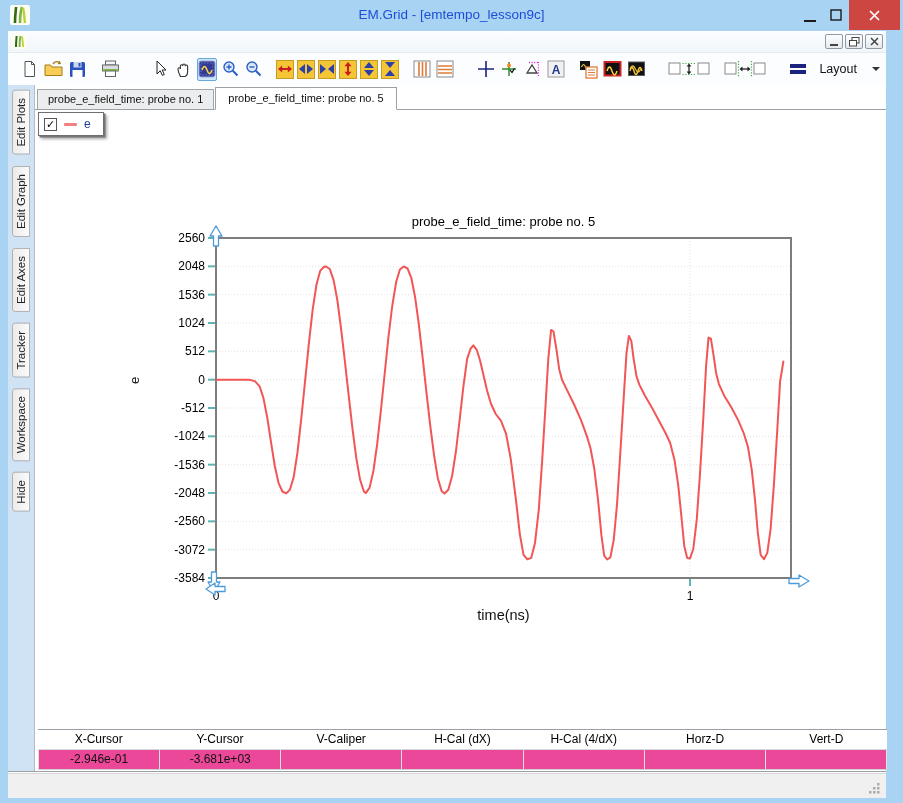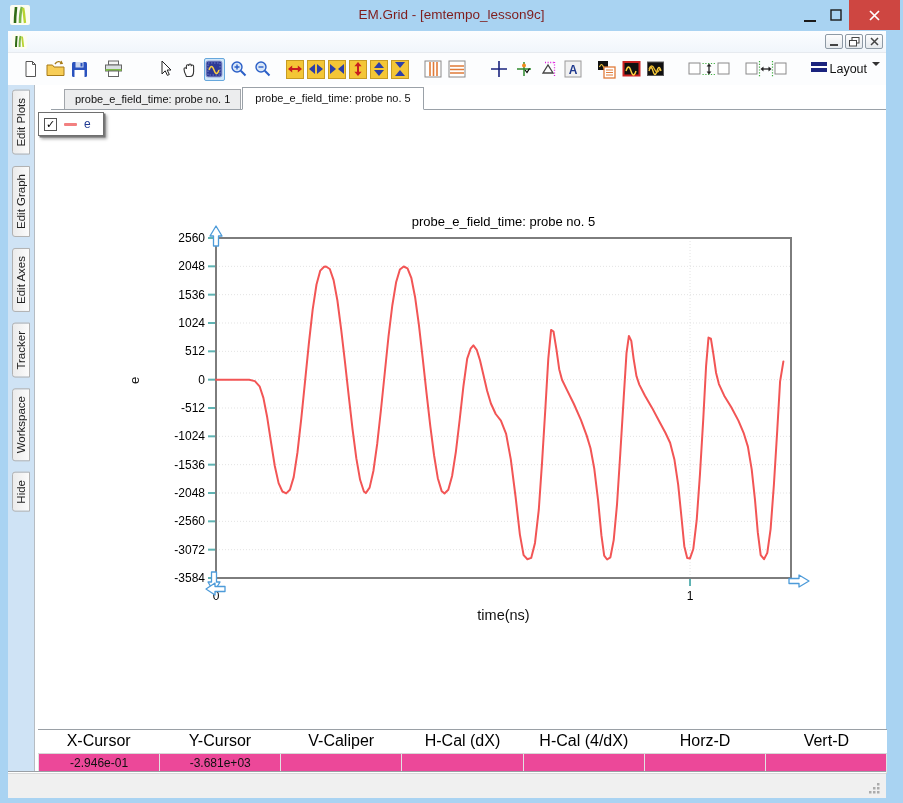--- a/index.html
+++ b/index.html
@@ -1,62 +1,62 @@
 <!DOCTYPE html>
 <html><head>
 <meta charset="utf-8">
 <style>
   *{box-sizing:border-box;margin:0;padding:0}
   html,body{width:903px;height:803px;overflow:hidden}
   body{font-family:"Liberation Sans","DejaVu Sans",sans-serif;background:#a9d3f2;position:relative;color:#111}
   
   #titlebar{position:absolute;left:0;top:0;width:903px;height:31px;background:#a9d3f2}
-  #titlebar .title{position:absolute;left:0;right:0;top:0;line-height:30px;text-align:center;font-size:13.5px;color:#7f1d1d}
+  #titlebar .title{position:absolute;left:0;right:0;top:0;line-height:30px;text-align:center;font-size:13.5px;color:#1d4ed8}
   #app-icon{position:absolute;left:10px;top:5px}
   #caption{position:absolute;right:3px;top:0;height:30px;display:flex}
   .capbtn{width:26px;height:30px;display:flex;align-items:center;justify-content:center}
   #btn-close{width:51px;background:#ce4641}
   
   #menubar{position:absolute;left:8px;top:31px;width:878px;height:22px;background:linear-gradient(#fbfdff,#f1f6fb);display:flex;align-items:center;border-bottom:1px solid #e6eaef}
   #menubar .appmini{margin:0 6px 0 4px;display:flex}
   .menu-item{font-size:12.5px;padding:0 9px;line-height:22px;color:#000}
   #mdi{margin-left:auto;display:flex;gap:2px;margin-right:3px}
   .mdibtn{width:18px;height:15px;border:1px solid #8e9aa5;border-radius:2px;background:linear-gradient(#fdfdfd,#e6eaee);display:flex;align-items:center;justify-content:center}
   
   #toolbar{position:absolute;left:8px;top:53px;width:878px;height:33px;background:#fcfdfe;border-bottom:1px solid #c9ced4;display:flex;align-items:center;padding-left:12px;gap:3px}
   .tbtn{width:23px;height:23px;display:flex;align-items:center;justify-content:center;border-radius:2px;border:1px solid transparent}
   .tbtn.active{background:#cfe6f9;border:1px solid #66a7dc}
   .gap{width:16px}.gap-s{width:7px}
   .ybtn{width:19px;height:19px;background:#f4c636;border:1px solid #c79c23;display:flex;align-items:center;justify-content:center}
-  #layout-btn{display:flex;gap:3px;padding:2px 6px;margin-left:14px;font-size:12.5px}
+  #layout-btn{display:flex;align-items:center;gap:13px;padding:2px 6px;margin-left:14px;font-size:12.5px}
   .bars{display:flex;flex-direction:column;gap:2px}
   .bars i{display:block;width:16px;height:4px;background:#1a237e}
   .caret{width:0;height:0;border-left:4px solid transparent;border-right:4px solid transparent;border-top:4px solid #333;margin-left:2px}
   
   #sidebar{position:absolute;left:8px;top:85px;width:26px;height:686px;background:#cfe3f5;display:flex;flex-direction:column;align-items:center;gap:11px;padding-top:5px}
   .side-tab{writing-mode:vertical-rl;transform:rotate(180deg);background:linear-gradient(to right,#fbfbfb,#ebebeb);border:1px solid #b2b2b2;border-radius:0 3px 3px 0;padding:7px 2px;font-size:11.5px;color:#222;white-space:nowrap}
   
   #content{position:absolute;left:34px;top:85px;width:852px;height:686px;background:#fff;border-left:1px solid #b6bcc2}
-  #tabbar{position:absolute;left:16px;top:0;right:0;height:25px;display:flex;align-items:flex-end;padding-left:13px;border-bottom:1px solid #9aa1a8;background:#fff}
+  #tabbar{position:absolute;left:0;top:0;right:0;height:25px;display:flex;align-items:flex-end;padding-left:2px;border-bottom:1px solid #9aa1a8;background:#fff}
   .tab{font-size:11px;padding:3px 10px 4px;background:#ecedee;border:1px solid #a2a6ab;border-bottom:none;margin-right:1px;white-space:nowrap}
   .tab.active{background:#fff;border-color:#9aa1a8;margin-bottom:-1px;padding:4px 12px 5px;border-bottom:1px solid #fff}
   
   #legend{position:absolute;left:3px;top:27px;background:#fff;border:1px solid #6f6f6f;box-shadow:1.5px 1.5px 0 #777,3px 3px 3px rgba(0,0,0,.35);display:flex;align-items:center;gap:7px;padding:4px 12px 4px 5px}
   #legend .cb{width:13px;height:13px;border:1px solid #555;background:#fff;display:flex;align-items:center;justify-content:center;font-size:11px;line-height:11px;color:#000}
   #legend .dash{width:13px;height:3px;border-radius:1px}
   #legend .lbl{font-size:12px}
   
   #chart-title{position:absolute;left:181px;top:129px;width:575px;text-align:center;font-size:13px;color:#000}
   #chart-svg{position:absolute;left:96px;top:130px}
   #ylabel{position:absolute;left:96px;top:288px;font-size:13px;transform:rotate(-90deg)}
   #xlabel{position:absolute;left:181px;top:522px;width:575px;text-align:center;font-size:14.5px}
   
   #cursor-table{position:absolute;left:3px;top:644px;width:849px;border-top:1px solid #9aa0a6;background:#fff}
   #cur-head,#cur-vals{display:grid;grid-template-columns:repeat(7,1fr)}
-  .cur-h{font-size:16px;text-align:center;padding:2px 0 3px;border-bottom:1px solid #d7d7d7;color:#000}
+  .cur-h{font-size:12px;text-align:center;padding:2px 0 3px;border-bottom:1px solid #d7d7d7;color:#000}
   .cur-v{font-size:12px;text-align:center;padding:2px 0 3px;border-right:1px solid #e2e2e2;min-height:18px;background:#ec4899}
   #cur-vals{border-bottom:1px solid #cfcfcf;border-left:1px solid #e2e2e2}
   
   #statusbar{position:absolute;left:8px;top:771px;width:878px;height:27px;background:#f0f0f0;border-top:1px solid #9aa0a6;box-shadow:inset 0 1px 0 #ffffff,inset 0 2px 0 #d8d8d8}
   #grip{position:absolute;right:6px;bottom:4px}
   svg{display:block}
   text{font-family:"Liberation Sans","DejaVu Sans",sans-serif}
 </style>
 </head>
 <body>

